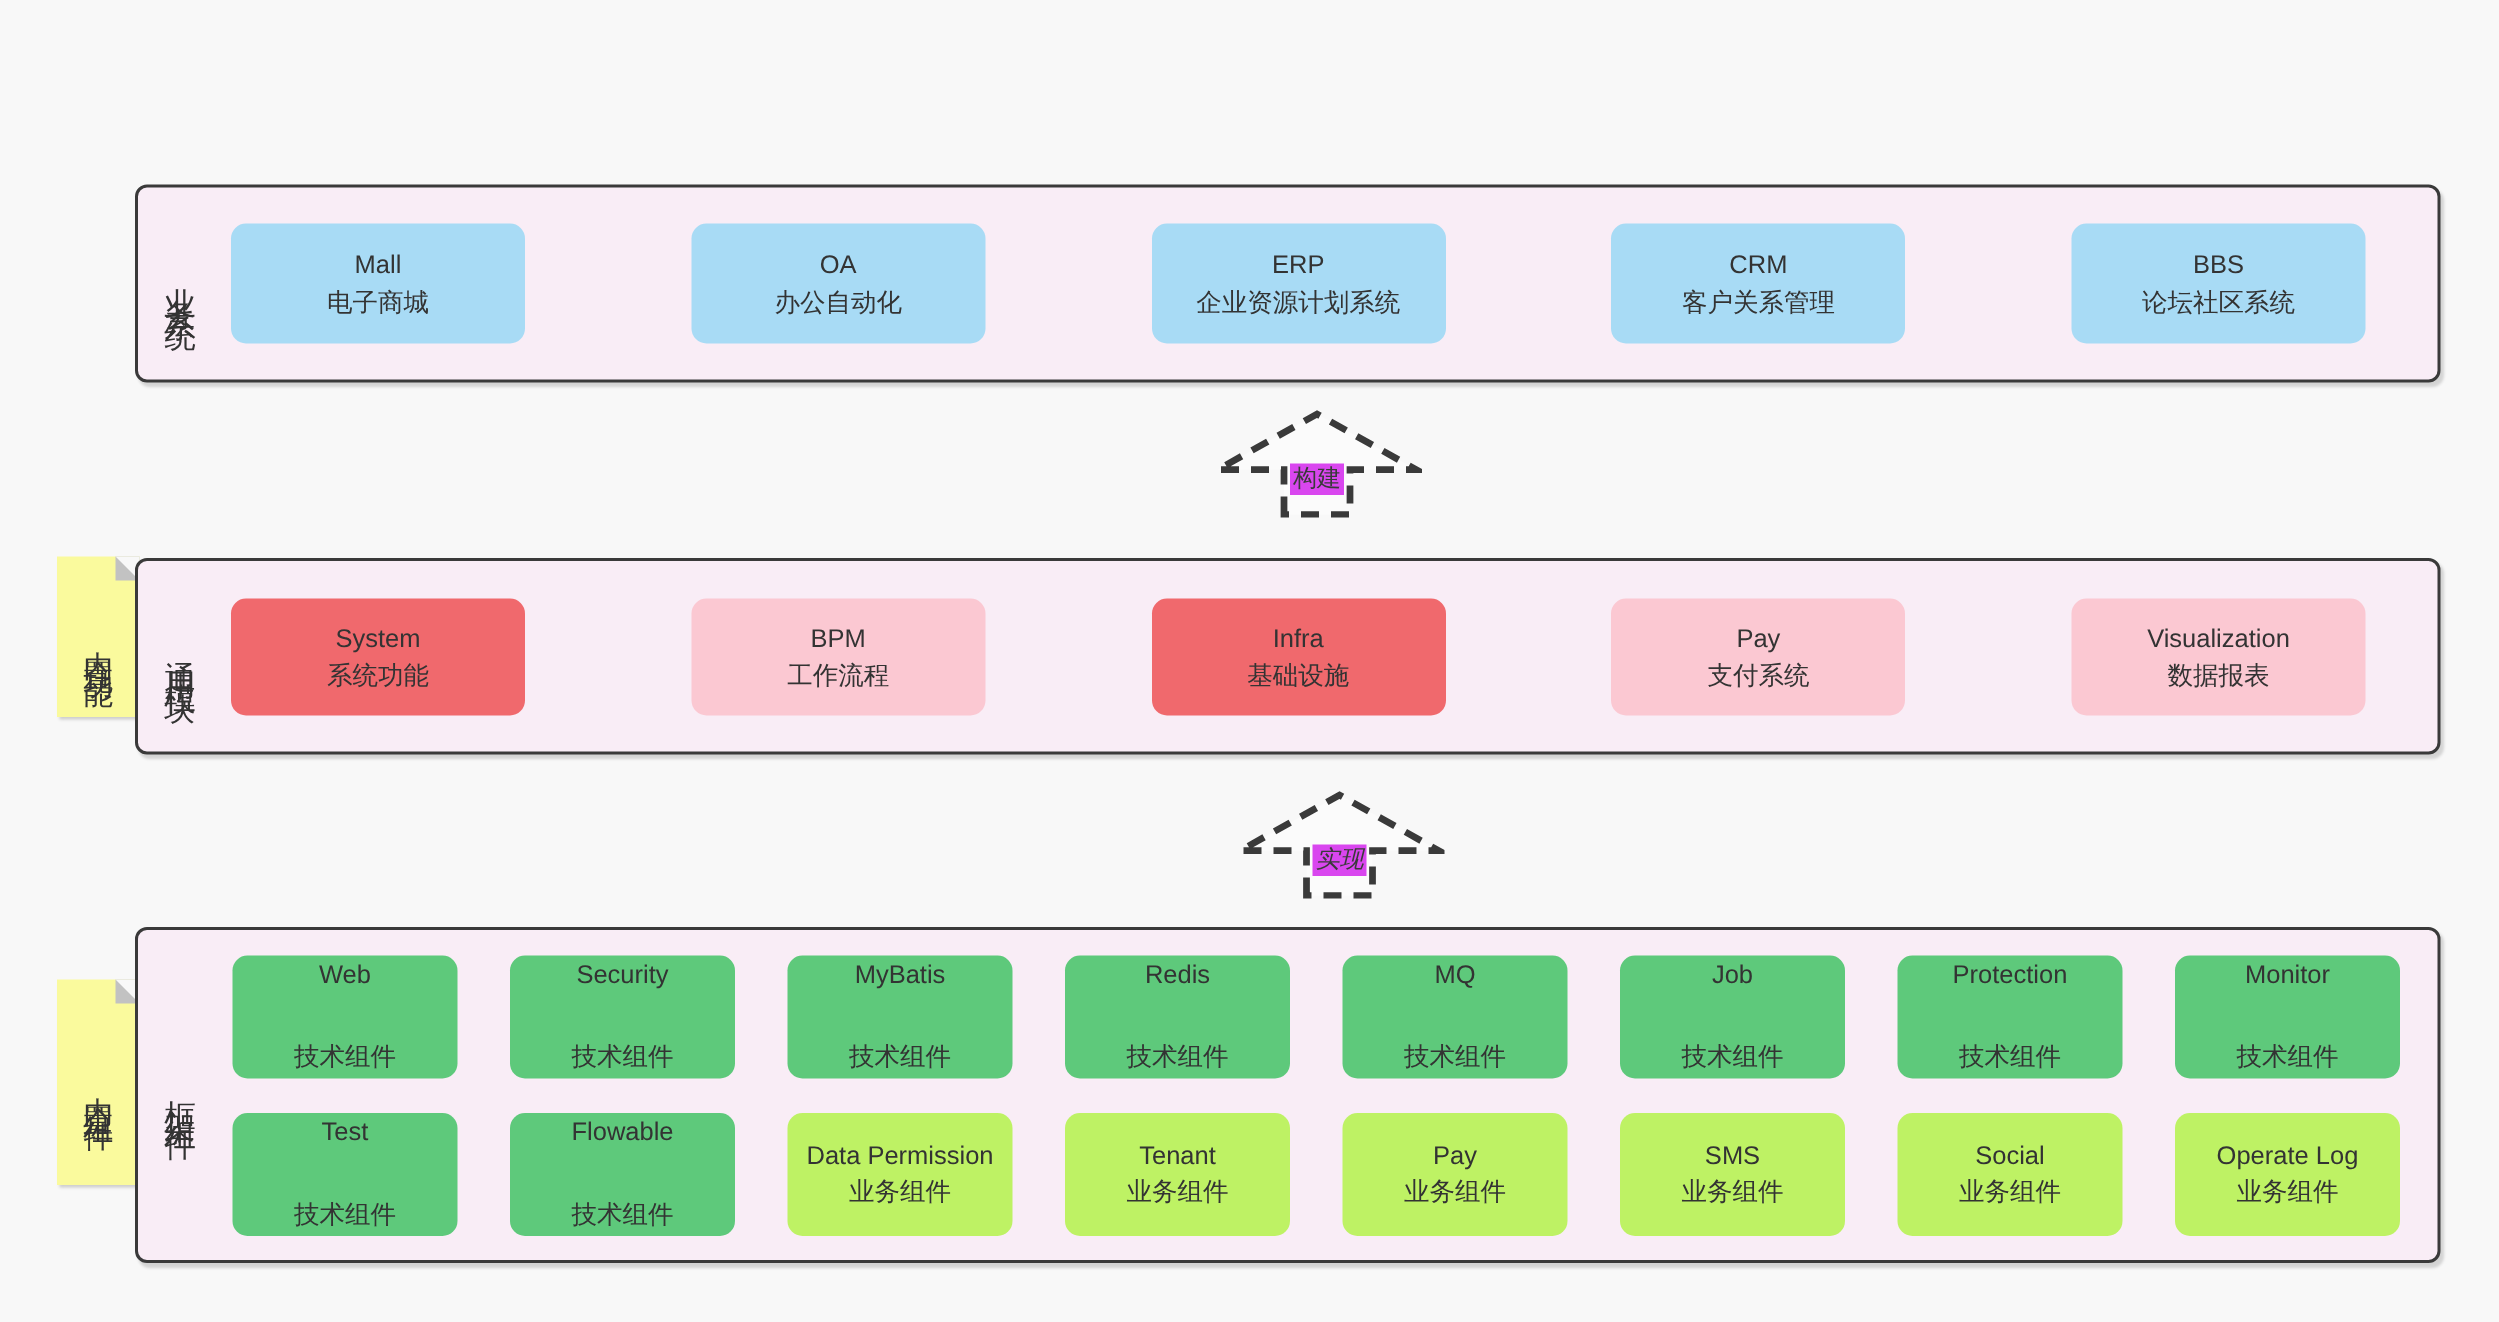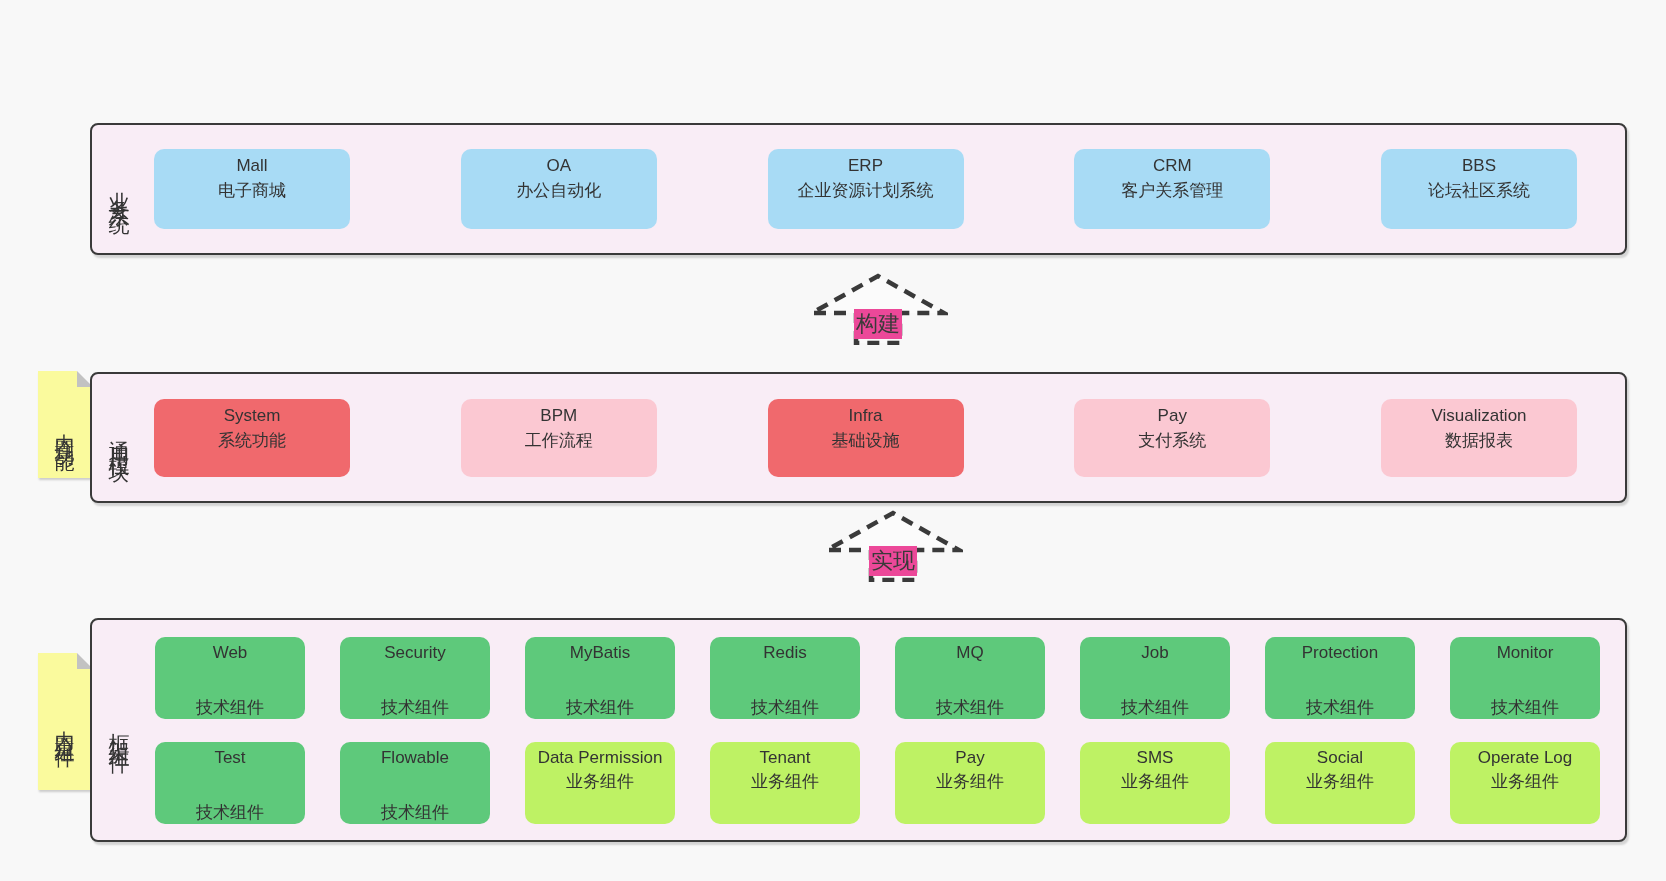--- a/index.html
+++ b/index.html
@@ -30,21 +30,21 @@
     display:flex;align-items:center;justify-content:space-between;
   }
   .rows{
     position:absolute;left:63px;right:25px;top:0;bottom:0;
     display:flex;flex-direction:column;justify-content:center;gap:23px;
   }
   .row{display:flex;justify-content:space-between;}
 
   .box{
     box-sizing:border-box;border-radius:10px;
-    display:flex;flex-direction:column;align-items:center;
+    display:flex;flex-direction:column;align-items:center;justify-content:center;
     text-align:center;font-size:17px;line-height:25px;color:#333;
     padding:4px 6px;
   }
   .boxes .box{width:196px;height:80px;}
   #sec-modules .boxes .box{height:78px;}
   .row .box{width:150px;height:82px;line-height:24px;}
 
   .v-blue{background:#a8dbf5;}
   .v-red{background:#f0696d;}
   .v-pink{background:#fbc8d2;}
@@ -65,25 +65,25 @@
   .tab-text{
     writing-mode:vertical-rl;font-size:20px;letter-spacing:6px;
     color:#333;margin-top:10px;white-space:nowrap;
   }
   #tab-modules{top:371px;height:107px;}
   #tab-framework{top:653px;height:137px;}
 
   
   .arrow{position:absolute;width:140px;height:72px;z-index:3;}
   #arrow-build{left:808px;top:273px;}
-  #arrow-impl{left:823px;top:510px;}
+  #arrow-impl{left:823px;top:527px;font-style:italic;}
   .arrow svg{position:absolute;left:0;top:0;width:140px;height:72px;}
   .arrow-label{
     position:absolute;left:50%;top:36px;transform:translateX(-50%);
-    font-size:22px;color:#3a3a3a;background:#ec4899;padding:0 2px;
+    font-size:16px;color:#3a3a3a;background:#d946ef;padding:0 2px;
     white-space:nowrap;
   }
 </style>
 </head>
 <body>
 
 <section class="panel" id="sec-business">
   <div class="v-label">业务系统</div>
   <div class="boxes">
     <div class="box v-blue">

